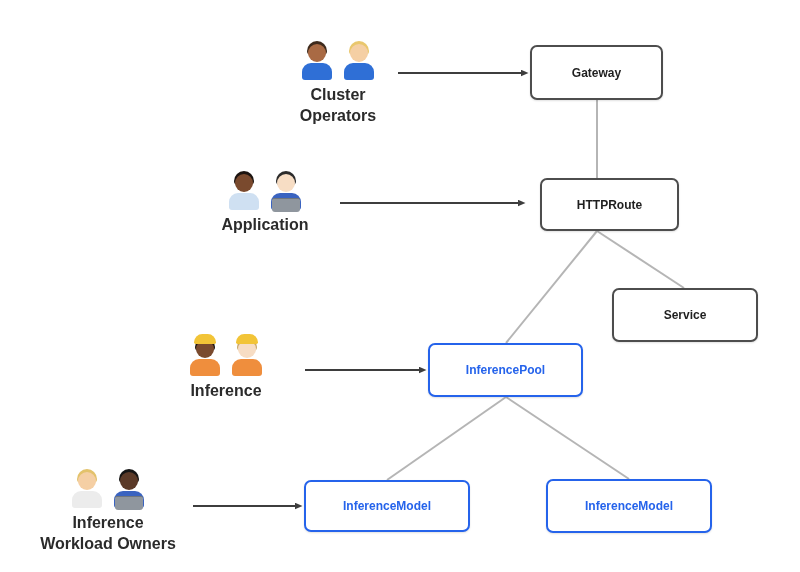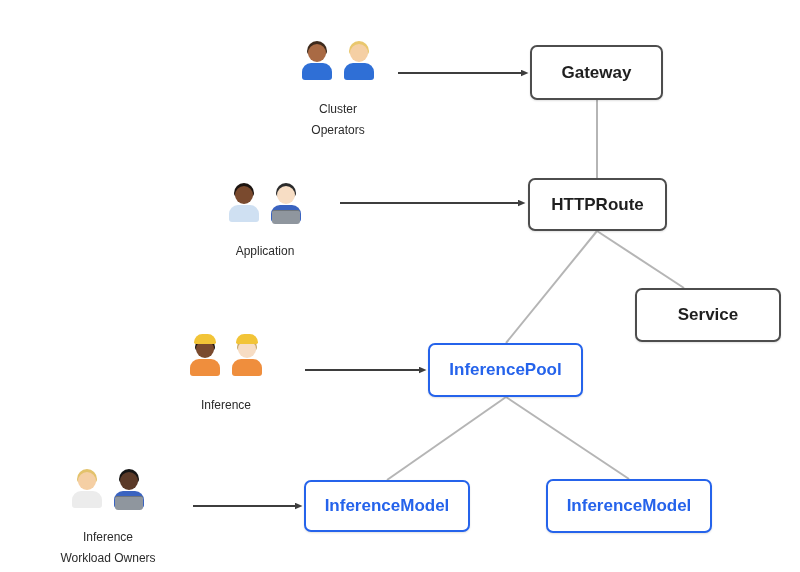--- a/index.html
+++ b/index.html
@@ -15,36 +15,36 @@
   svg.layer { pointer-events: none; }
   .connector { stroke: var(--connector, #b5b5b5); stroke-width: 2; }
   .arrow { stroke: var(--arrow, #3d3d3d); stroke-width: 2; }
   .arrowhead-path { fill: var(--arrow, #3d3d3d); }
 
   .box {
     position: absolute;
     display: flex; align-items: center; justify-content: center;
     background: #ffffff;
     border-radius: 7px;
-    font-size: 17px; font-weight: bold;
+    font-size: 12px; font-weight: bold;
     box-sizing: border-box;
     box-shadow: 0 1px 2px rgba(0,0,0,0.12);
   }
   .box.dark { border: 2px solid var(--dark-border, #4d4d4d); color: var(--dark-text, #1f1f1f); }
   .box.blue { border: 2px solid var(--blue, #2563eb); color: var(--blue, #2563eb); text-align: center; }
 
   .actor { position: absolute; width: 220px; text-align: center; }
   .people { display: flex; justify-content: center; align-items: flex-end; gap: 6px; height: 46px; }
   .person { position: relative; width: 36px; height: 44px; }
   .person .hair  { position: absolute; top: 3px;  left: 50%; margin-left: -10px; width: 20px; height: 14px; border-radius: 10px 10px 4px 4px; }
   .person .head  { position: absolute; top: 6px;  left: 50%; margin-left: -9px;  width: 18px; height: 18px; border-radius: 50%; }
   .person .body  { position: absolute; bottom: 2px; left: 50%; margin-left: -15px; width: 30px; height: 17px; border-radius: 9px 9px 3px 3px; }
   .person .hat   { position: absolute; top: 0;    left: 50%; margin-left: -11px; width: 22px; height: 10px; border-radius: 10px 10px 2px 2px; background: var(--hat, #f2c437); z-index: 2; }
   .person .laptop{ position: absolute; bottom: 0; left: 50%; margin-left: -14px; width: 28px; height: 13px; border-radius: 2px 2px 3px 3px; background: var(--laptop, #8f969e); border-top: 1px solid #70767c; z-index: 3; }
-  .actor-label { margin-top: 17px; font-size: 12px; line-height: 21px; color: var(--label-text, #2b2b2b); }
+  .actor-label { margin-top: 2px; font-size: 16px; line-height: 21px; color: var(--label-text, #2b2b2b); font-weight: bold; }
   .actor-label div { white-space: nowrap; }
 </style>
 </head>
 <body>
 
 <div class="canvas">
   <svg class="layer" width="800" height="572" viewBox="0 0 800 572" xmlns="http://www.w3.org/2000/svg">
     <defs>
       <marker id="arrowhead" markerWidth="9" markerHeight="8" refX="0.5" refY="3.5" orient="auto" markerUnits="userSpaceOnUse">
         <path class="arrowhead-path" d="M0,0 L8,3.5 L0,7 Z"></path>
@@ -59,24 +59,24 @@
         <line x1="398" y1="73" x2="521" y2="73" class="arrow" marker-end="url(#arrowhead)"></line>
         <line x1="340" y1="203" x2="518" y2="203" class="arrow" marker-end="url(#arrowhead)"></line>
         <line x1="305" y1="370" x2="419" y2="370" class="arrow" marker-end="url(#arrowhead)"></line>
         <line x1="193" y1="506" x2="295" y2="506" class="arrow" marker-end="url(#arrowhead)"></line>
       </g>
   </svg>
   <div class="layer" id="nodes-layer">
       <div class="box dark" style="left: 530px; top: 45px; width: 133px; height: 55px;">
         <span>Gateway</span>
       </div>
-      <div class="box dark" style="left: 528px; top: 178px; width: 139px; height: 53px;">
+      <div class="box dark" style="left: 540px; top: 178px; width: 139px; height: 53px;">
         <span>HTTPRoute</span>
       </div>
-      <div class="box dark" style="left: 612px; top: 288px; width: 146px; height: 54px; margin-left: 23px;">
+      <div class="box dark" style="left: 612px; top: 288px; width: 146px; height: 54px;">
         <span>Service</span>
       </div>
       <div class="box blue" style="left: 428px; top: 343px; width: 155px; height: 54px;">
         <span>InferencePool</span>
       </div>
       <div class="box blue" style="left: 304px; top: 480px; width: 166px; height: 52px;">
         <span>InferenceModel</span>
       </div>
       <div class="box blue" style="left: 546px; top: 479px; width: 166px; height: 54px;">
         <span>InferenceModel</span>
@@ -92,21 +92,21 @@
             <div class="hair" style="background: rgb(233, 199, 109);"></div>
             <div class="head" style="background: rgb(245, 207, 164);"></div>
             <div class="body" style="background: rgb(47, 111, 214);"></div>
           </div>
         </div>
         <div class="actor-label">
           <div>Cluster</div>
           <div>Operators</div>
         </div>
       </div>
-      <div class="actor" style="left: 155px; top: 178px;">
+      <div class="actor" style="left: 155px; top: 166px;">
         <div class="people">
           <div class="person">
             <div class="hair" style="background: rgb(28, 20, 16);"></div>
             <div class="head" style="background: rgb(122, 74, 46);"></div>
             <div class="body" style="background: rgb(207, 224, 242);"></div>
           </div>
           <div class="person">
             <div class="hair" style="background: rgb(43, 43, 43);"></div>
             <div class="head" style="background: rgb(247, 221, 196);"></div>
             <div class="body" style="background: rgb(58, 99, 192);"></div>

